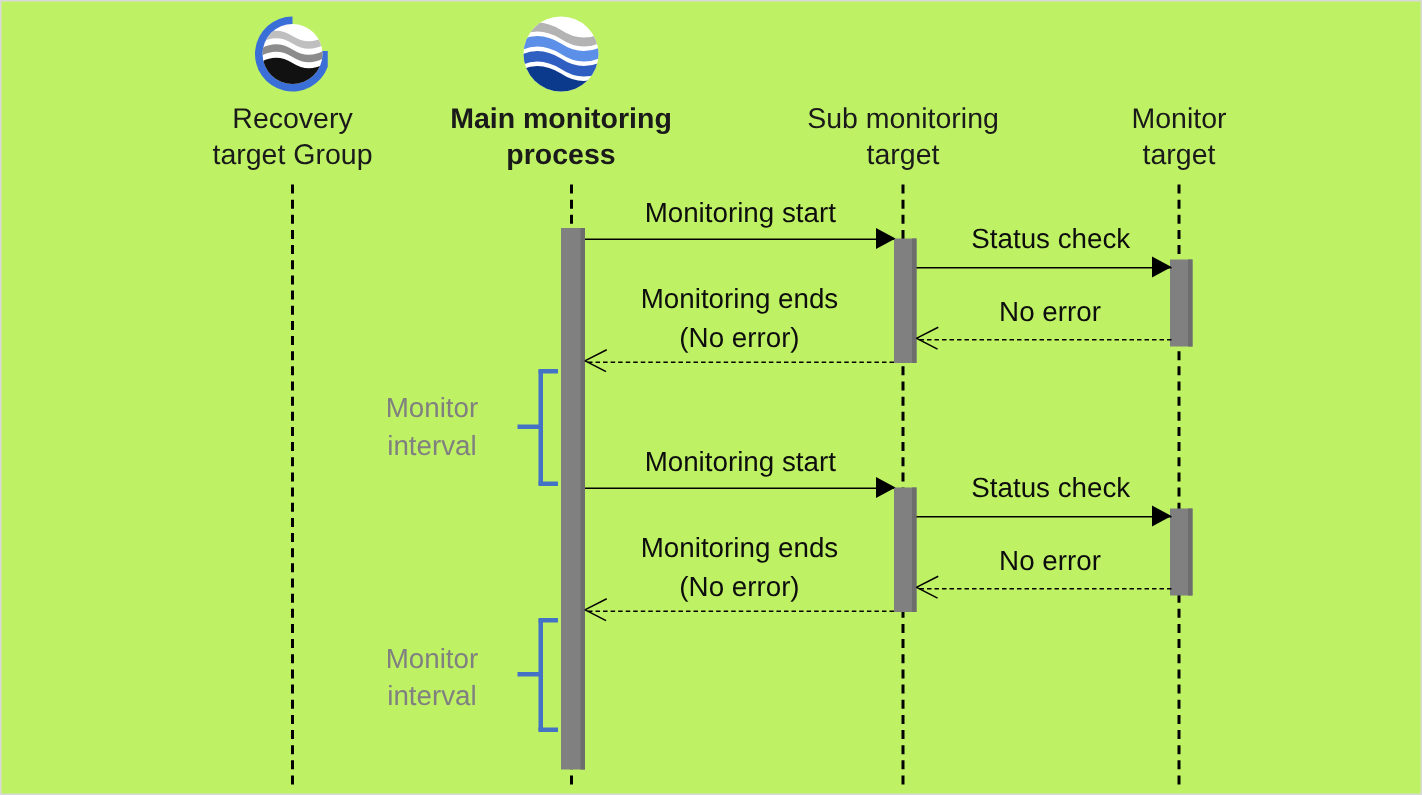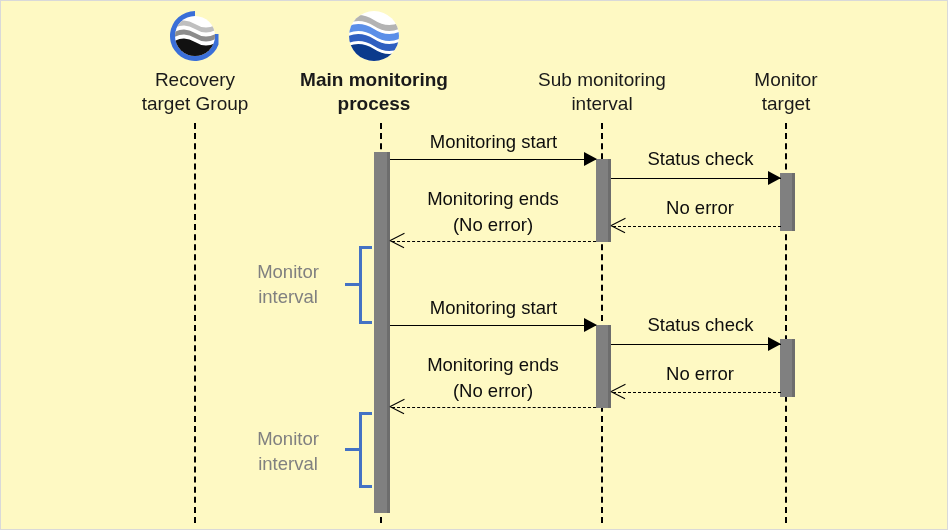--- a/index.html
+++ b/index.html
@@ -1,20 +1,20 @@
 <!DOCTYPE html>
 <html><head>
 <meta charset="utf-8">
 <style>
   html,body{margin:0;padding:0;background:#ffffff;}
   body{font-family:"Liberation Sans", sans-serif;}
   #canvas{
     position:relative;
     width:946px;height:528px;
-    background:#fef9c3;
+    background:#bef264;
     border:1px solid #d9d9d9;
     overflow:hidden;
   }
   .lifeline{
     position:absolute;
     width:0;
     border-left:2px dashed #000000;
   }
   .actbar{
     position:absolute;
@@ -140,21 +140,21 @@
         <path d="M-2 42 q15 -10 31 0 q15 10 31 0 l0 20 l-62 0 Z" fill="#0b3a8c"></path>
       </g>
     </svg>
   </div>
 
   <div class="hdr" style="left:104px;top:67px;width:180px;">Recovery
 target Group</div>
   <div class="hdr" style="left:283px;top:67px;width:180px;font-weight:bold;">Main monitoring
 process</div>
   <div class="hdr" style="left:511px;top:67px;width:180px;">Sub monitoring
-interval</div>
+target</div>
   <div class="hdr" style="left:695px;top:67px;width:180px;">Monitor
 target</div>
 
   <div class="lifeline" style="left:193px;top:122px;height:400px;"></div>
   <div class="lifeline" style="left:379px;top:122px;height:400px;"></div>
   <div class="lifeline" style="left:600px;top:122px;height:400px;"></div>
   <div class="lifeline" style="left:784px;top:122px;height:400px;"></div>
 
   <div class="actbar" style="left:373px;top:151px;width:16px;height:361px;"></div>
 

